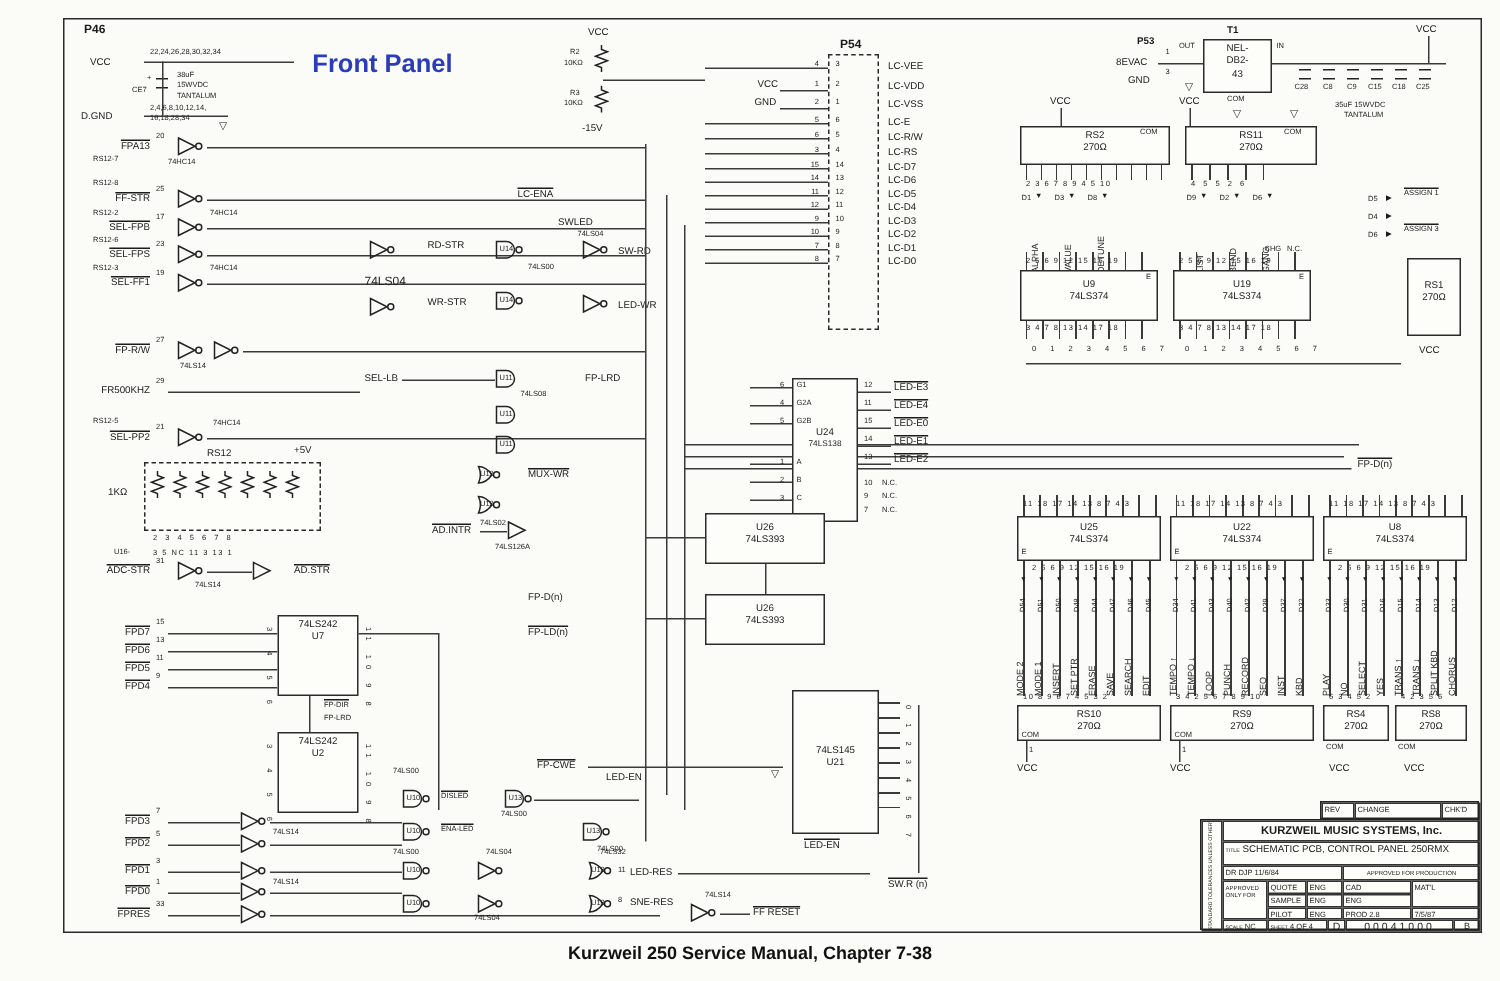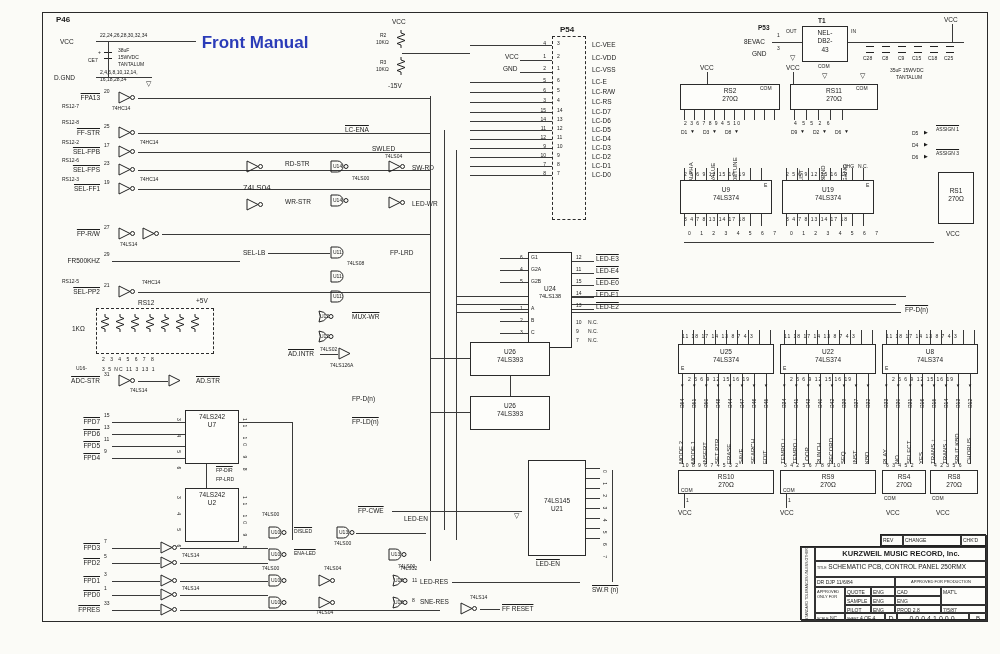--- a/index.html
+++ b/index.html
@@ -64,21 +64,21 @@
         </g>
 </defs>
     </svg>
 
 
 <div class="frame" style="left:42px;top:12px;width:944px;height:608px;"></div>
 <span class="lbl" style="left:56px;top:16px;font-size:8px;font-weight:bold;">P46</span>
 
 
 <div class="title-blue" style="left:185px;top:32px;width:140px;">
-  <div>Front Manual</div>
+  <div>Front Panel</div>
 </div>
 
 
 <span class="lbl" style="left:60px;top:38px;">VCC</span>
 <span class="lbl sm" style="left:100px;top:33px;">22,24,26,28,30,32,34</span>
 <i class="wh" style="left:96px;top:41px;width:100px;"></i>
 <span class="lbl sm" style="left:98px;top:50px;">+</span>
 <div class="cap" style="left:104px;top:52px;"></div>
 <span class="lbl sm" style="left:88px;top:58px;">CE7</span>
 <span class="lbl sm" style="left:118px;top:48px;">38uF</span>
@@ -747,21 +747,21 @@
 <div class="tb" style="left:880px;top:534px;width:106px;height:12px;">
   <div class="cell" style="left:0;top:0;width:22px;height:12px;">REV</div>
   <div class="cell" style="left:22px;top:0;width:58px;height:12px;">CHANGE</div>
   <div class="cell" style="left:80px;top:0;width:26px;height:12px;">CHK'D</div>
 </div>
 <div class="tb" style="left:800px;top:546px;width:186px;height:74px;">
   <div class="cell" style="left:0;top:0;width:14px;height:74px;">
     <span class="vlab" style="left:3px;top:2px;height:70px;font-size:3.5px;">STANDARD TOLERANCES UNLESS OTHERWISE SPECIFIED</span>
   </div>
   <div class="cell" style="left:14px;top:0;width:172px;height:14px;text-align:center;font-size:7.5px;font-weight:bold;">
-    <span>KURZWEIL MUSIC RECORD, Inc.</span><br>
+    <span>KURZWEIL MUSIC SYSTEMS, Inc.</span><br>
     
   </div>
   <div class="cell" style="left:14px;top:14px;width:172px;height:16px;font-size:6.5px;">
     <span style="font-size:3.5px;">TITLE</span>
     <span>SCHEMATIC PCB,</span>
     <span>CONTROL PANEL  250RMX</span>
   </div>
   <div class="cell" style="left:14px;top:30px;width:80px;height:10px;">
     <span>DR</span>
     <span>DJP</span>
@@ -789,14 +789,15 @@
   <div class="cell" style="left:44px;top:66px;width:40px;height:8px;">
     <span style="font-size:3.5px;">SHEET</span>
     <span>4 OF 4</span>
   </div>
   <div class="cell" style="left:84px;top:66px;width:12px;height:8px;font-size:7px;text-align:center;">D</div>
   <div class="cell" style="left:96px;top:66px;width:72px;height:8px;font-size:7px;letter-spacing:2px;text-align:center;">00041000</div>
   <div class="cell" style="left:168px;top:66px;width:18px;height:8px;font-size:6px;text-align:center;">B</div>
 </div>
 
 
+<div class="caption">Kurzweil 250 Service Manual, Chapter 7-38</div>
 
 </div>
 
 </body></html>

